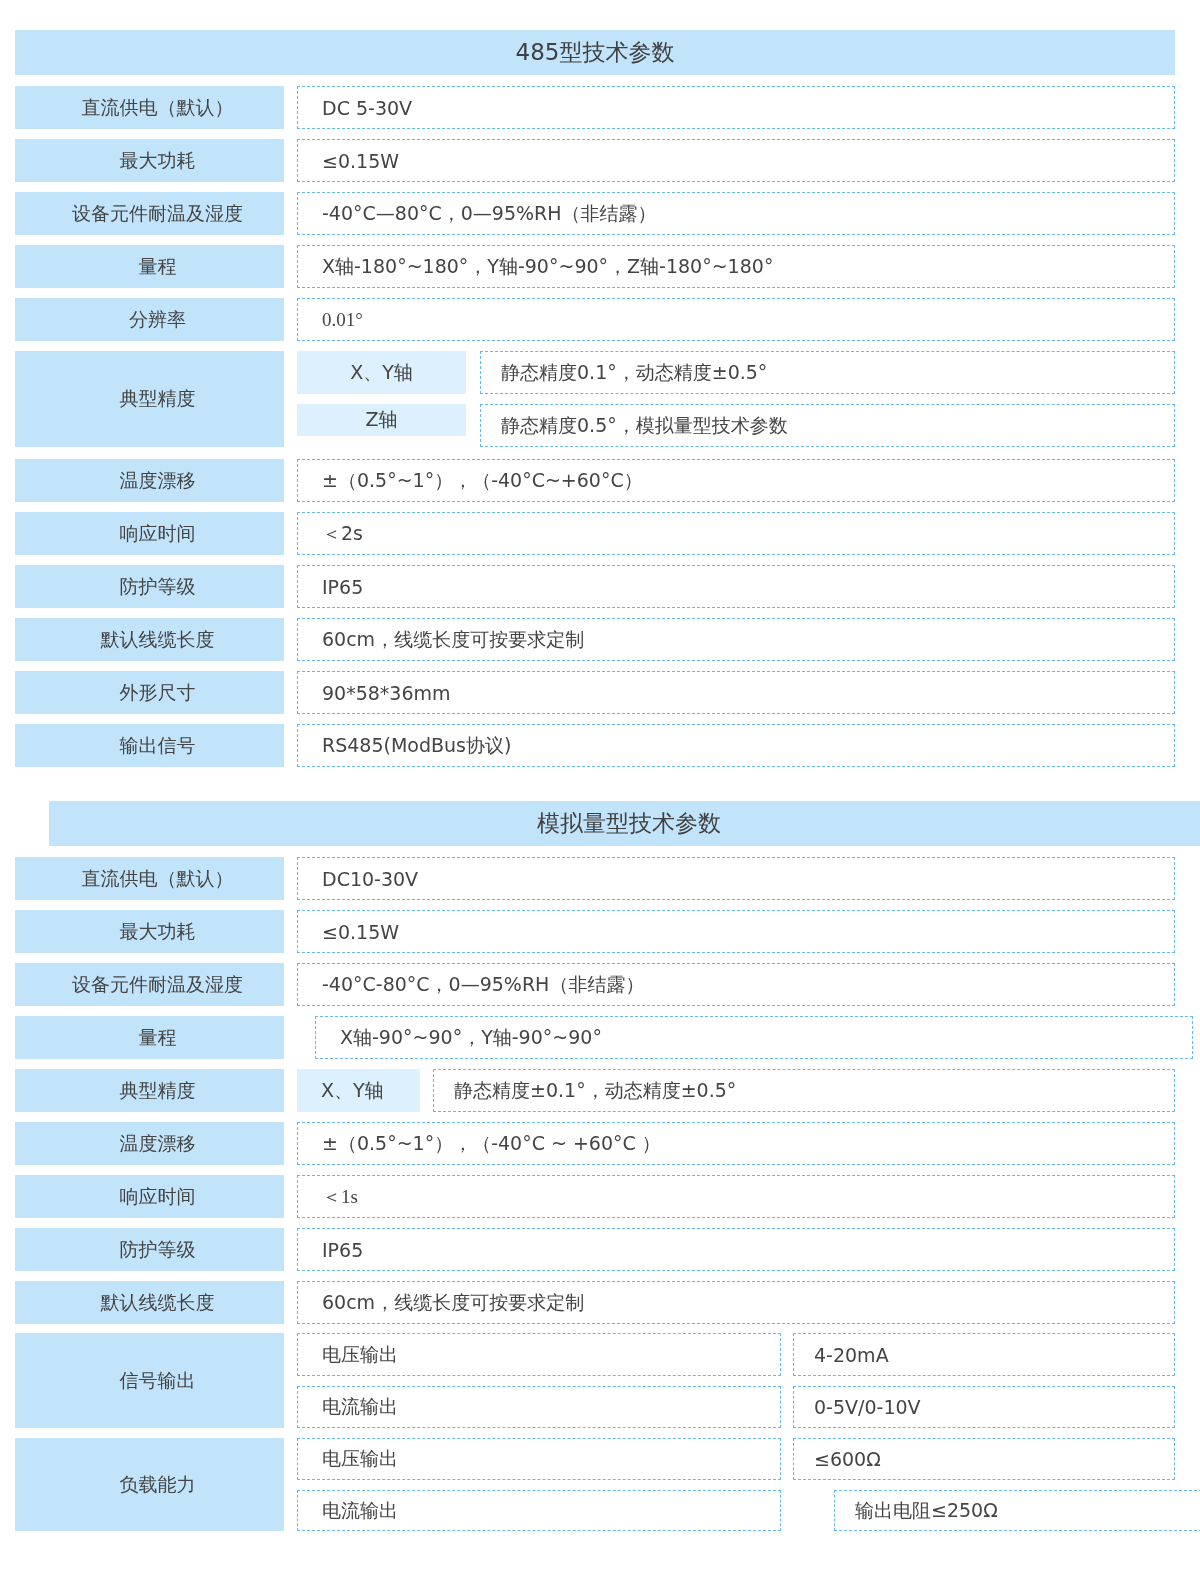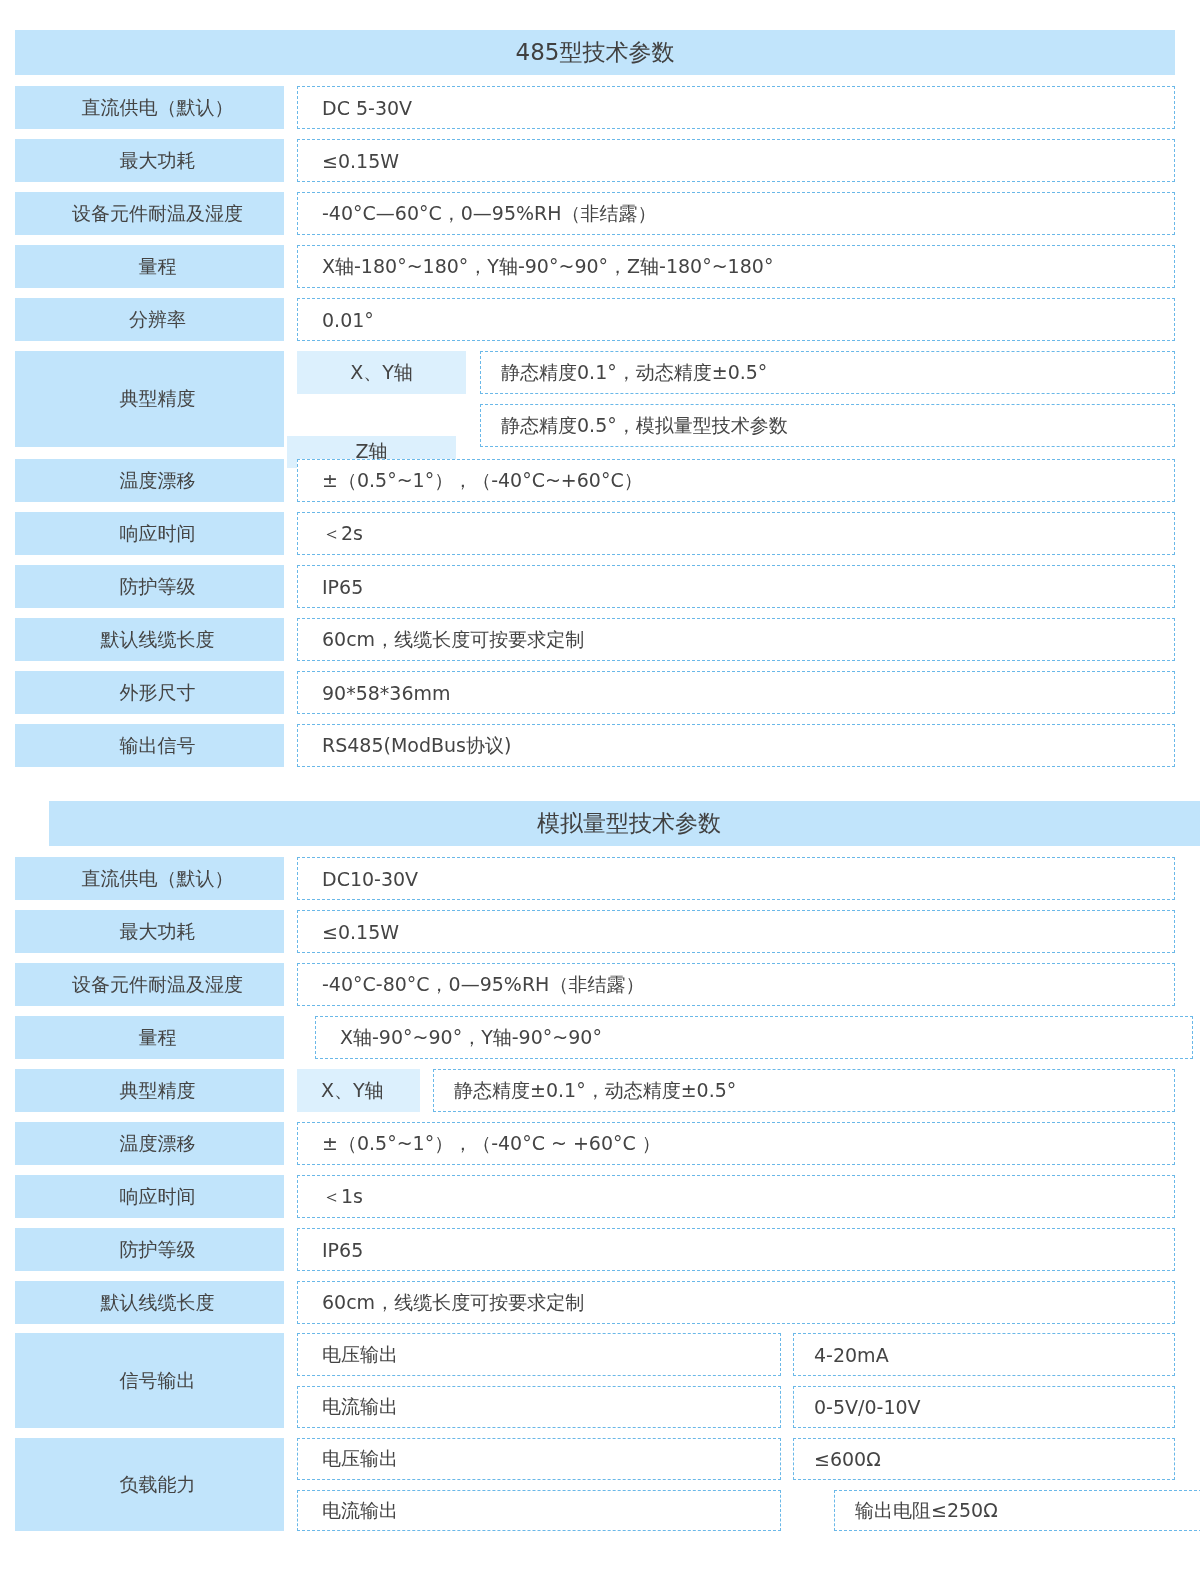--- a/index.html
+++ b/index.html
@@ -22,32 +22,32 @@
 
 <div class="abs sec-head" style="left:15px;top:30px;width:1160px;height:45px;">485型技术参数</div>
 
 <div class="abs lbl" style="left:15px;top:86px;width:269px;height:43px;">直流供电（默认）</div>
 <div class="abs val" style="left:297px;top:86px;width:878px;height:43px;">DC 5-30V</div>
 
 <div class="abs lbl" style="left:15px;top:139px;width:269px;height:43px;">最大功耗</div>
 <div class="abs val" style="left:297px;top:139px;width:878px;height:43px;">≤0.15W</div>
 
 <div class="abs lbl" style="left:15px;top:192px;width:269px;height:43px;">设备元件耐温及湿度</div>
-<div class="abs val" style="left:297px;top:192px;width:878px;height:43px;">-40°C—60°C，0—95%RH（非结露）</div>
+<div class="abs val" style="left:297px;top:192px;width:878px;height:43px;">-40°C—80°C，0—95%RH（非结露）</div>
 
 <div class="abs lbl" style="left:15px;top:245px;width:269px;height:43px;">量程</div>
 <div class="abs val" style="left:297px;top:245px;width:878px;height:43px;">X轴-180°~180°，Y轴-90°~90°，Z轴-180°~180°</div>
 
 <div class="abs lbl" style="left:15px;top:298px;width:269px;height:43px;">分辨率</div>
-<div class="abs val" style="left:297px;top:298px;width:878px;height:43px;">0.01°</div>
+<div class="abs val" style="left:297px;top:298px;width:878px;height:43px;font-family:Liberation Serif, serif;">0.01°</div>
 
 <div class="abs lbl" style="left:15px;top:351px;width:269px;height:96px;">典型精度</div>
 <div class="abs sublbl" style="left:297px;top:351px;width:169px;height:43px;">X、Y轴</div>
 <div class="abs val pad20" style="left:480px;top:351px;width:695px;height:43px;">静态精度0.1°，动态精度±0.5°</div>
-<div class="abs sublbl" style="left:287px;top:404px;width:169px;height:32px;margin-top:32px;">Z轴</div>
+<div class="abs sublbl" style="left:297px;top:404px;width:169px;height:32px;">Z轴</div>
 <div class="abs val pad20" style="left:480px;top:404px;width:695px;height:43px;">静态精度0.5°，模拟量型技术参数</div>
 
 <div class="abs lbl" style="left:15px;top:459px;width:269px;height:43px;">温度漂移</div>
 <div class="abs val" style="left:297px;top:459px;width:878px;height:43px;">±（0.5°~1°），（-40°C~+60°C）</div>
 
 <div class="abs lbl" style="left:15px;top:512px;width:269px;height:43px;">响应时间</div>
 <div class="abs val" style="left:297px;top:512px;width:878px;height:43px;">＜2s</div>
 
 <div class="abs lbl" style="left:15px;top:565px;width:269px;height:43px;">防护等级</div>
 <div class="abs val" style="left:297px;top:565px;width:878px;height:43px;">IP65</div>
@@ -76,21 +76,21 @@
 <div class="abs val" style="left:315px;top:1016px;width:878px;height:43px;">X轴-90°~90°，Y轴-90°~90°</div>
 
 <div class="abs lbl" style="left:15px;top:1069px;width:269px;height:43px;">典型精度</div>
 <div class="abs sublbl left" style="left:297px;top:1069px;width:123px;height:43px;">X、Y轴</div>
 <div class="abs val pad20" style="left:433px;top:1069px;width:742px;height:43px;">静态精度±0.1°，动态精度±0.5°</div>
 
 <div class="abs lbl" style="left:15px;top:1122px;width:269px;height:43px;">温度漂移</div>
 <div class="abs val" style="left:297px;top:1122px;width:878px;height:43px;">±（0.5°~1°），（-40°C ~ +60°C ）</div>
 
 <div class="abs lbl" style="left:15px;top:1175px;width:269px;height:43px;">响应时间</div>
-<div class="abs val" style="left:297px;top:1175px;width:878px;height:43px;">＜1s</div>
+<div class="abs val" style="left:297px;top:1175px;width:878px;height:43px;font-family:Liberation Serif, serif;">＜1s</div>
 
 <div class="abs lbl" style="left:15px;top:1228px;width:269px;height:43px;">防护等级</div>
 <div class="abs val" style="left:297px;top:1228px;width:878px;height:43px;">IP65</div>
 
 <div class="abs lbl" style="left:15px;top:1281px;width:269px;height:43px;">默认线缆长度</div>
 <div class="abs val" style="left:297px;top:1281px;width:878px;height:43px;">60cm，线缆长度可按要求定制</div>
 
 <div class="abs lbl" style="left:15px;top:1333px;width:269px;height:95px;">信号输出</div>
 <div class="abs val" style="left:297px;top:1333px;width:484px;height:43px;">电压输出</div>
 <div class="abs val pad20" style="left:793px;top:1333px;width:382px;height:43px;">4-20mA</div>

